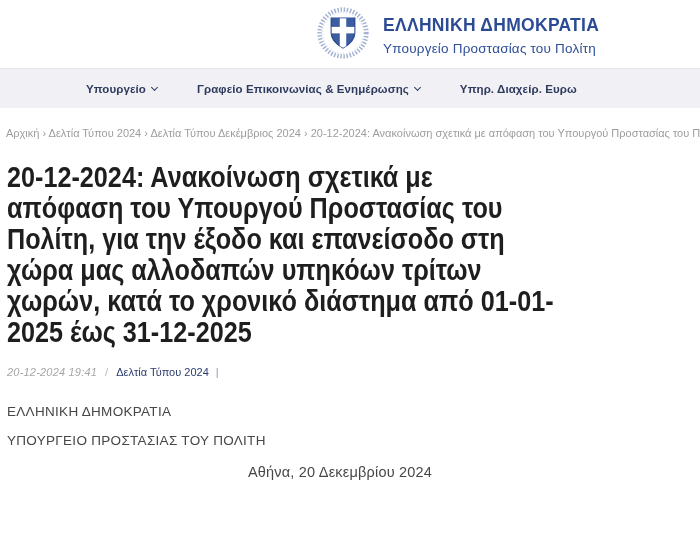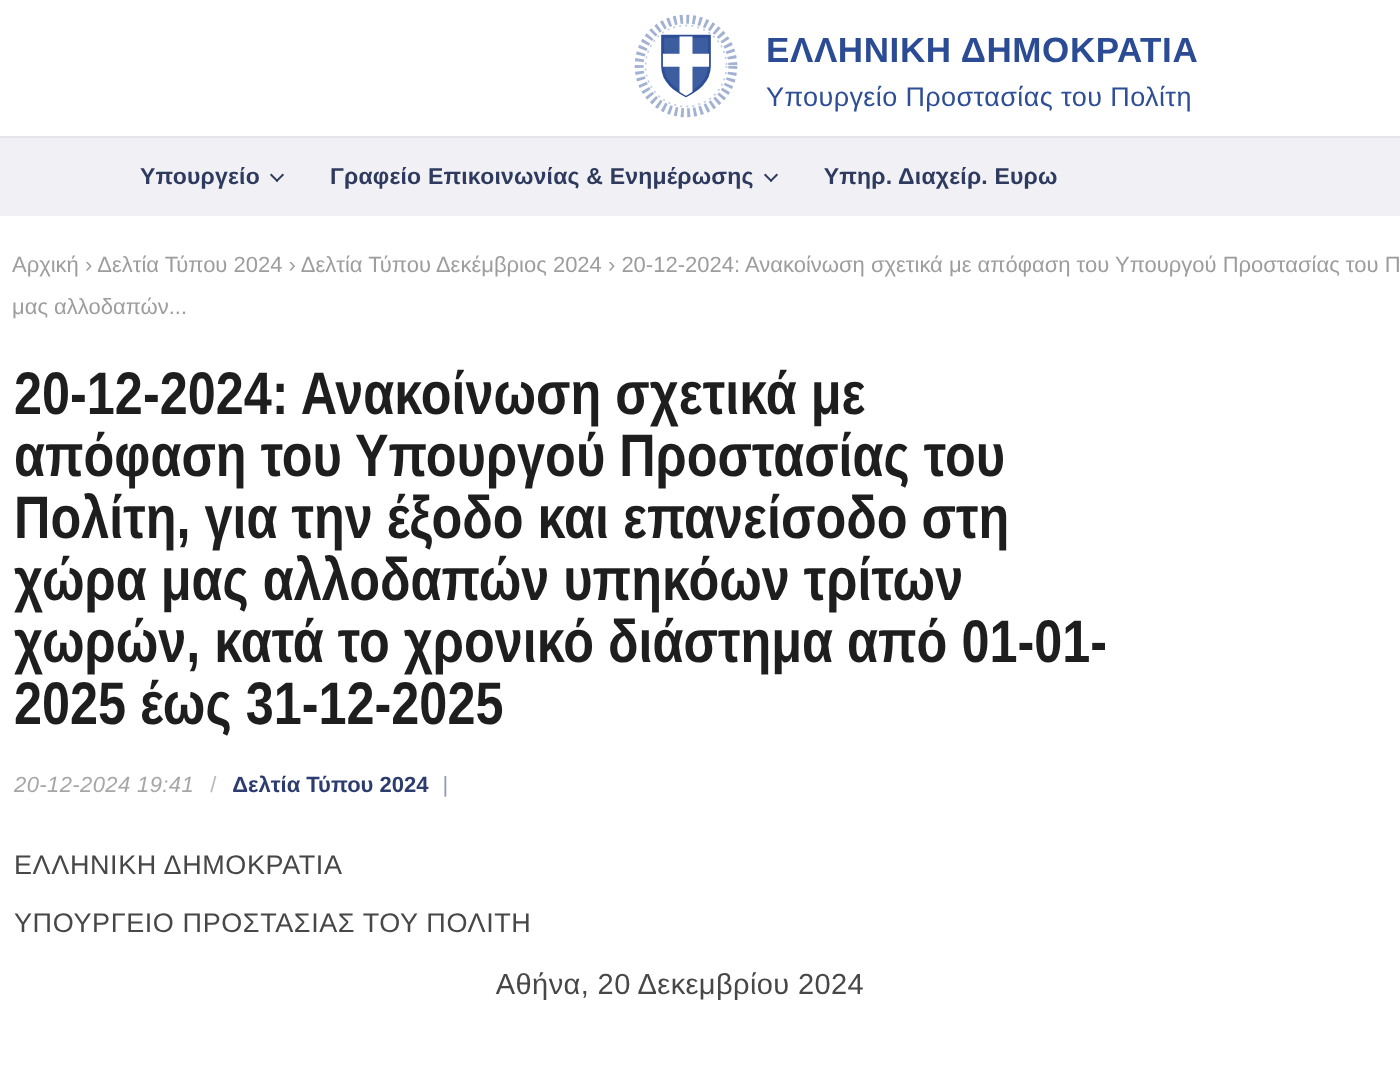--- a/index.html
+++ b/index.html
@@ -11,38 +11,38 @@
   .brand { position: absolute; left: 316px; top: 6px; display: flex; align-items: center; }
   .brand-logo { width: 54px; height: 54px; flex: 0 0 auto; }
   .brand-text { margin-left: 13px; padding-top: 4px; }
   .brand-name { color: #2b4c94; font-size: 17.5px; font-weight: 700; letter-spacing: 0.3px; }
   .brand-ministry { color: #2e4f96; font-size: 13.5px; font-weight: 500; margin-top: 5px; letter-spacing: 0.2px; }
 
   
   .navbar { height: 40px; background: #f1f1f5; border-top: 1px solid #e4e4ea;
     display: flex; align-items: center; padding-left: 70px; white-space: nowrap; overflow: hidden; }
   .nav-item { display: inline-flex; align-items: center; margin-right: 24px;
-    color: #2e3a5e; font-size: 11.5px; font-weight: 600; cursor: pointer; letter-spacing: 0.1px; }
+    color: #2e3a5e; font-size: 11.5px; font-weight: 600; cursor: pointer; letter-spacing: 0.1px; margin-left: 16px; }
   .chev { display: inline-block; width: 5px; height: 5px; border-right: 1.4px solid #2e3a5e;
     border-bottom: 1.4px solid #2e3a5e; transform: rotate(45deg); margin: -3px 0 0 6px; }
 
   
   .breadcrumb { margin: 15px 0 0 6px; color: #9d9d9d; font-size: 11px; line-height: 21px; }
   .breadcrumb .bc-line { white-space: nowrap; overflow: hidden; }
 
   
   .article-title { margin: 17px 0 0 7px; color: #1e1e1e; font-weight: 700;
     font-size: 30px; line-height: 31px; white-space: pre-line;
     transform: scaleX(0.84); transform-origin: left top; width: 820px; letter-spacing: 0; }
 
   
   .meta-row { margin: 19px 0 0 7px; font-size: 11px; display: flex; align-items: center; white-space: nowrap; }
   .meta-date { color: #a6a6a6; letter-spacing: 0.2px; font-style: italic; }
   .meta-slash { color: #b9b9b9; margin: 0 8px; }
-  .meta-link { color: #2c3c6e; font-weight: 700; cursor: pointer; }
+  .meta-link { color: #2c3c6e; font-weight: 400; cursor: pointer; }
   .meta-pipe { color: #8f9ab3; margin: 0 7px; font-weight: 400; }
 
   
   .article-body { margin: 26px 0 0 7px; color: #474747; font-size: 13.5px; letter-spacing: 0.3px; }
   .body-line { margin-bottom: 14px; }
   .dateline { margin: 16px 20px 0 0; text-align: center; color: #474747; font-size: 14.5px; letter-spacing: 0.2px; }
 </style>
 </head>
 <body>
 
@@ -76,21 +76,20 @@
     <span>Γραφείο Επικοινωνίας &amp; Ενημέρωσης</span>
     <span class="chev"></span>
   </div>
   <div class="nav-item">
     <span>Υπηρ. Διαχείρ. Ευρω</span>
   </div>
 </nav>
 
 <div class="breadcrumb">
   <div class="bc-line">Αρχική › Δελτία Τύπου 2024 › Δελτία Τύπου Δεκέμβριος 2024 › 20-12-2024: Ανακοίνωση σχετικά με απόφαση του Υπουργού Προστασίας του Πολ</div>
-  <div class="bc-line">μας αλλοδαπών...</div>
 </div>
 
 <h1 class="article-title">20-12-2024: Ανακοίνωση σχετικά με
 απόφαση του Υπουργού Προστασίας του
 Πολίτη, για την έξοδο και επανείσοδο στη
 χώρα μας αλλοδαπών υπηκόων τρίτων
 χωρών, κατά το χρονικό διάστημα από 01-01-
 2025 έως 31-12-2025</h1>
 
 <div class="meta-row">

